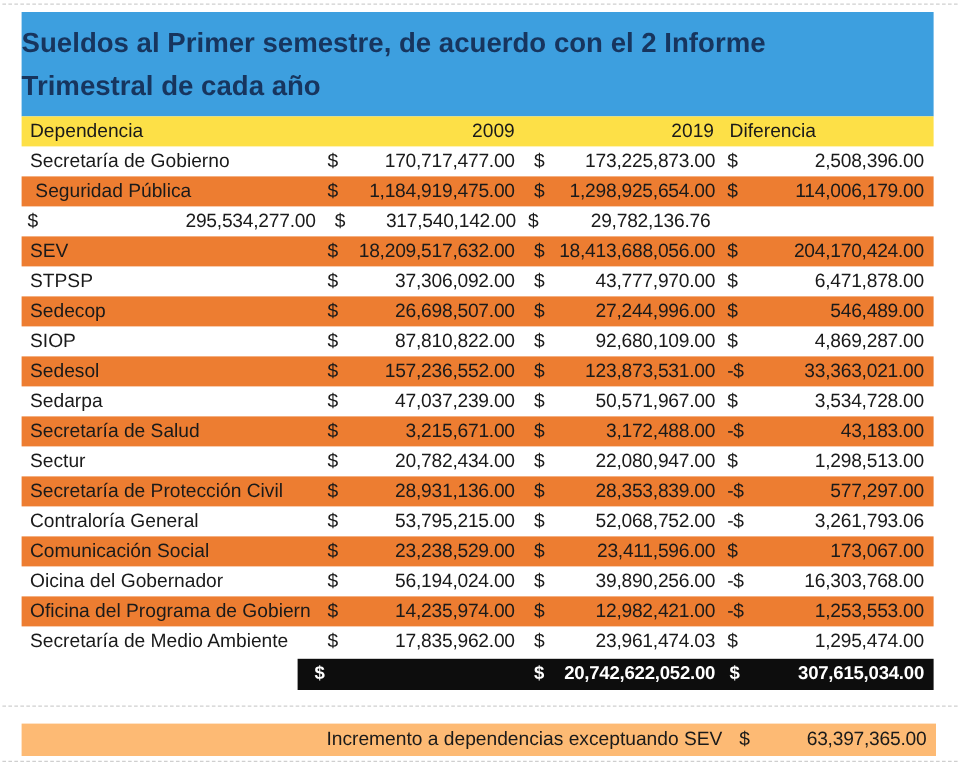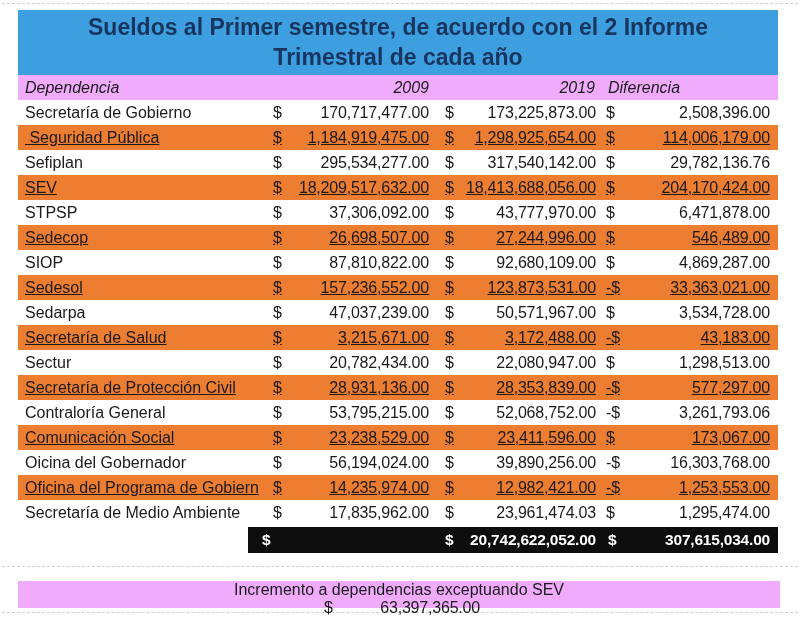--- a/index.html
+++ b/index.html
@@ -12,61 +12,60 @@
   .dash-line{
     border-top:1px dashed #cfcfcf;
     width:796px;margin-left:2px;
     height:0;
   }
   .dash-top{margin-top:3px;}
   .sheet{width:760px;margin-left:18px;}
   
   .title-block{
     margin-top:6px;
-    height:65px;
+    height:87px;
     background:#3D9FDF;
-    display:flex;flex-direction:column;justify-content:space-evenly;align-items:center;
+    display:flex;flex-direction:column;justify-content:space-evenly;align-items:flex-start;
     text-align:center;
   }
   .title-line{
     color:#17355E;
     font-size:23px;
     font-weight:bold;
     line-height:1;
   }
   
   .grid-row{
     display:grid;
     grid-template-columns:250px 166px 166px 178px;
     height:25px;
     align-items:center;
     font-size:16px;
   }
   .header-row{
-    background:#f0abfc;
+    background:#fde047;
     font-size:16px;
-    font-style:italic;
   }
   .cell-name{
     padding-left:7px;
     white-space:pre;
     overflow:hidden;
   }
   .cell-money{
     display:flex;
     justify-content:space-between;
     align-items:baseline;
     padding:0 5px 0 5px;
     letter-spacing:-0.2px;
   }
   .cell-money.c3{padding-left:11px;padding-right:4px;}
   .cell-money.c4{padding-left:6px;padding-right:8px;}
   .h-right{text-align:right;padding-right:5px;}
   .h-left{text-align:left;padding-left:8px;}
-  .row.orange{background:#ED7D31;text-decoration:underline;}
+  .row.orange{background:#ED7D31;}
   
   .total-row{
     margin-top:2px;
     margin-left:230px; 
     width:530px;
     height:26px;
     background:#0D0D0D;
     color:#ffffff;
     font-weight:bold;
     display:grid;
@@ -76,25 +75,24 @@
   }
   .total-row .cell-money{padding:0 4px 0 14px;}
   .total-row .cell-money.c3{padding-left:11px;padding-right:4px;}
   .total-row .cell-money.c4{padding-left:8px;padding-right:8px;}
   
   .footer-bar{
     margin-top:14px;
     margin-left:18px;
     width:762px;
     height:27px;
-    background:#f0abfc;
+    background:#fdba74;
     display:flex;
     align-items:center;
     font-size:16px;
-    flex-direction:column;
   }
   .footer-label{
     flex:1;
     text-align:right;
     white-space:nowrap;
   }
   .footer-money{
     width:178px;
     display:flex;
     justify-content:space-between;
@@ -151,21 +149,20 @@
         <span class="cur s2019">$</span>
         <span class="val v2019">1,298,925,654.00</span>
       </div>
       <div class="cell-money c4">
         <span class="cur sdiff">$</span>
         <span class="val vdiff">114,006,179.00</span>
       </div>
     </div>
 
     <div class="grid-row row">
-      <div class="cell-name name">Sefiplan</div>
       <div class="cell-money c2">
         <span class="cur s2018">$</span>
         <span class="val v2018">295,534,277.00</span>
       </div>
       <div class="cell-money c3">
         <span class="cur s2019">$</span>
         <span class="val v2019">317,540,142.00</span>
       </div>
       <div class="cell-money c4">
         <span class="cur sdiff">$</span>

